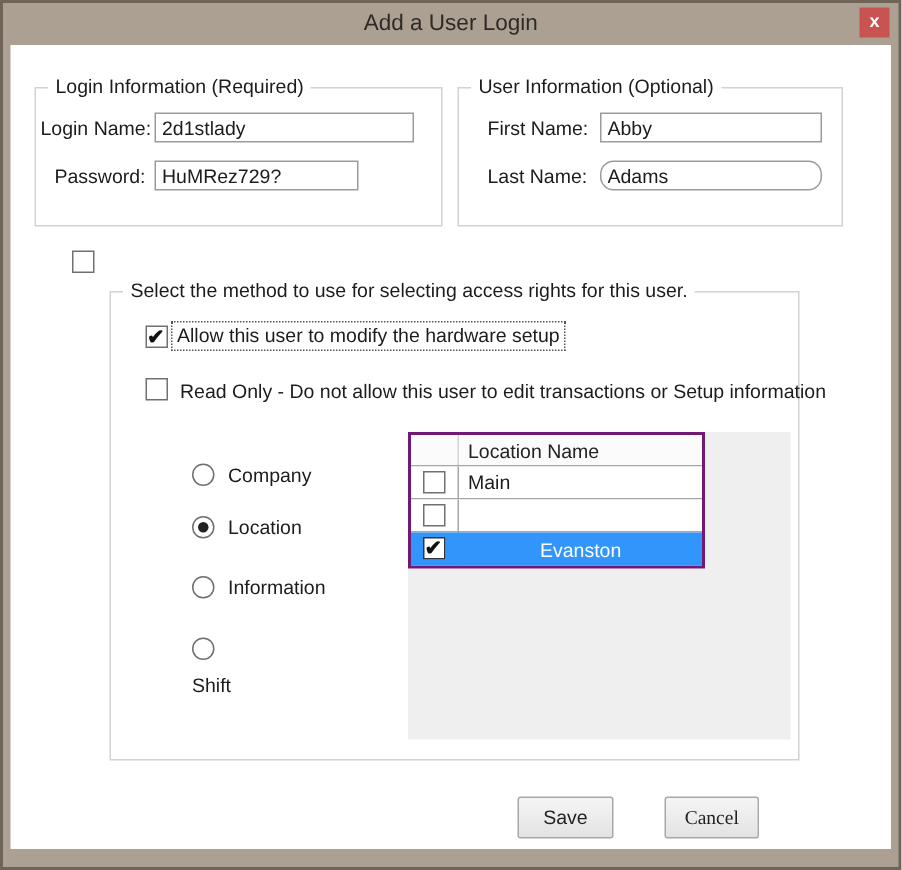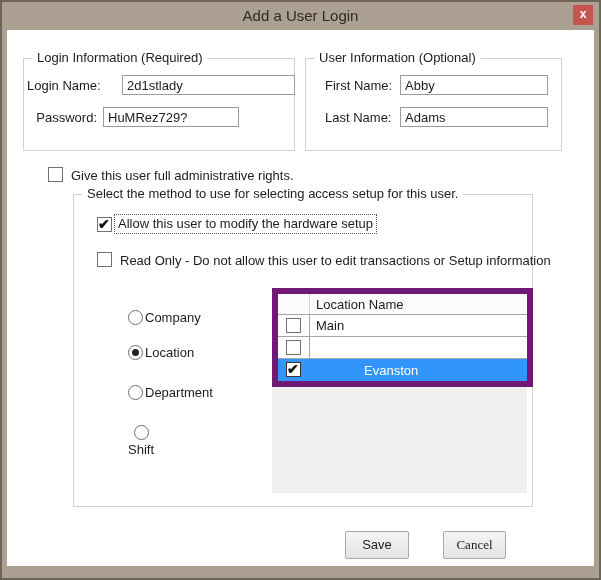--- a/index.html
+++ b/index.html
@@ -27,34 +27,34 @@
 
   .field { position:absolute; height:20px; border:1px solid #9b9b9b; background:#fff;
            font-family:"Liberation Sans", sans-serif; font-size:13px; color:#1c1c1c;
            padding:0 4px; outline:none; }
 
   .cb { position:absolute; width:15px; height:15px; border:1px solid #707070;
         background:#fff; }
   .cb.checked::after { content:"\2714"; position:absolute; left:0px; top:-2px;
                        font-size:14px; font-weight:bold; color:#111; }
 
-  .radio-row { position:absolute; left:121px; display:flex; align-items:center; gap:2px;
+  .radio-row { position:absolute; left:121px; display:flex; align-items:flex-start; gap:9px;
                height:16px; cursor:default; }
   .radio { position:relative; width:15px; height:15px; border:1px solid #6e6e6e;
            border-radius:50%; background:#fff; flex:0 0 auto; }
   .radio.selected::after { content:""; position:absolute; left:3px; top:3px;
                            width:7px; height:7px; border-radius:50%; background:#222; }
 
   .focus-dotted { position:absolute; outline:1px dotted #555; padding:2px 3px;
                   line-height:14px; white-space:nowrap; }
 
   .list-area { position:absolute; left:265px; top:258px; width:255px; height:205px;
                background:#efefef; }
-  .loc-table { position:absolute; left:0; top:0; width:261px;
-               border:6px solid #701a75; background:#fff; }
+  .loc-table { position:absolute; left:0; top:0; width:198px;
+               border:2px solid #701a75; background:#fff; }
   .loc-header { display:flex; height:21px; background:#fbfbfb;
                 border-bottom:1px solid #a6a6a6; align-items:center; }
   .loc-header .col-cb { width:32px; height:100%; border-right:1px solid #d4d4d4; }
   .loc-header .col-name { flex:1; padding-left:6px; color:#222; }
   .loc-row { display:flex; height:22px; background:#fff; align-items:center;
              border-bottom:1px solid #a6a6a6; cursor:default; }
   .loc-row:last-child { border-bottom:none; }
   .loc-row .cell-cb { position:relative; width:32px; height:100%;
                       border-right:1px solid #a6a6a6; }
   .loc-row .cell-cb .cb { left:8px; top:3px; }
@@ -77,56 +77,55 @@
     <div class="title-text">Add a User Login</div>
     <div class="close-btn">x</div>
   </div>
 
   <div class="content">
 
     <div class="groupbox" style="left:16px; top:28px; width:272px; height:93px;">
       <span class="legend">Login Information (Required)</span>
     </div>
     <span class="lbl" style="left:20px; top:48px; width:70px; text-align:right;">Login Name:</span>
-    <input class="field" style="left: 96px; top: 45px; width: 173px; margin-left: 19px;" value="2d1stlady">
+    <input class="field" style="left: 96px; top: 45px; width: 173px;" value="2d1stlady">
     <span class="lbl" style="left:20px; top:80px; width:70px; text-align:right;">Password:</span>
     <input class="field" style="left: 96px; top: 77px; width: 136px;" value="HuMRez729?">
 
     <div class="groupbox" style="left:298px; top:28px; width:257px; height:93px;padding-left:16px;">
       <span class="legend">User Information (Optional)</span>
     </div>
     <span class="lbl" style="left:318px; top:48px;">First Name:</span>
     <input class="field" style="left: 393px; top: 45px; width: 148px;" value="Abby">
     <span class="lbl" style="left:318px; top:80px;">Last Name:</span>
-    <input class="field" style="left: 393px; top: 77px; width: 148px;" value="Adams">
+    <input class="field" style="left: 393px; top: 77px; width: 148px; border-radius: 9px;" value="Adams">
 
     <span class="cb" style="left:41px; top:137px;"></span>
-    <span class="lbl" style="left:64px; top:138px;">Give this user full administrative rights.</span>
 
     <div class="groupbox" style="left:66px; top:164px; width:460px; height:313px;">
-      <span class="legend">Select the method to use for selecting access setup for this user.</span>
+      <span class="legend">Select the method to use for selecting access rights for this user.</span>
     </div>
 
     <span class="cb checked" style="left:90px; top:187px;"></span>
     <span class="focus-dotted" style="left:108px; top:185px;">Allow this user to modify the hardware setup</span>
 
     <span class="cb" style="left:90px; top:222px;"></span>
     <span class="lbl" style="left:113px; top:223px;">Read Only - Do not allow this user to edit transactions or Setup information</span>
 
     <div class="radio-row" style="top:279px;">
       <span class="radio"></span>
       <span>Company</span>
     </div>
     <div class="radio-row" style="top:314px;">
       <span class="radio selected"></span>
       <span>Location</span>
     </div>
     <div class="radio-row" style="top:354px;">
       <span class="radio"></span>
-      <span>Department</span>
+      <span>Information</span>
     </div>
     <div class="radio-row" style="top:395px;flex-direction:column;">
       <span class="radio"></span>
       <span>Shift</span>
     </div>
 
     <div class="list-area">
       <div class="loc-table">
         <div class="loc-header">
           <div class="col-cb"></div>

